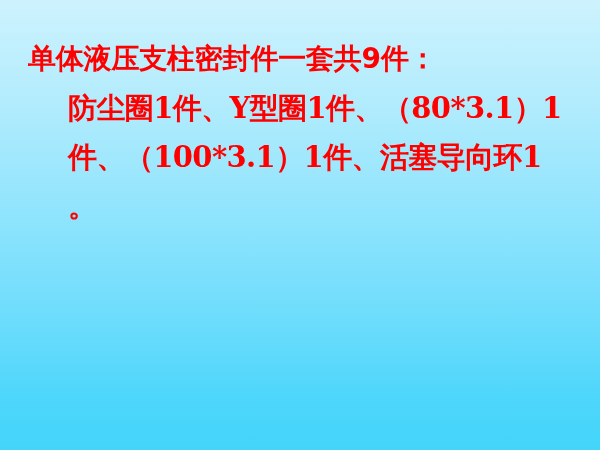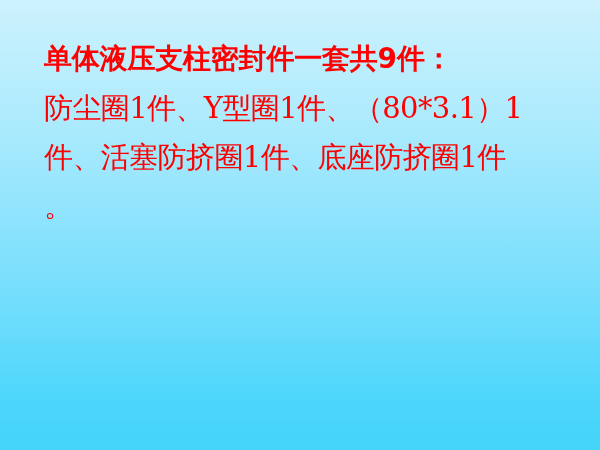--- a/index.html
+++ b/index.html
@@ -17,21 +17,21 @@
     position: relative;
     width: 600px;
     height: 450px;
     box-sizing: border-box;
     background: linear-gradient(to bottom, #cdf2fd 0%, #b3ecfd 22%, #8fe4fd 48%, #6bdcfc 72%, #4ed6fb 88%, #44d4fa 100%);
     overflow: hidden;
   }
 
   #text-block {
     position: absolute;
-    left: 44px;
+    left: 28px;
     top: 34px;
     width: 552px;
   }
 
   .line {
     color: #ff0000;
     line-height: 49px;
     white-space: pre;
     letter-spacing: 0px;
   }
@@ -39,42 +39,43 @@
   .title-line {
     font-family: "DejaVu Sans", "Liberation Sans", sans-serif;
     font-weight: bold;
     font-size: 28px;
     line-height: 50px;
     letter-spacing: -0.2px;
   }
 
   .body-line {
     font-family: "DejaVu Serif", "Liberation Serif", serif;
-    font-weight: normal;
+    font-weight: bold;
     font-size: 29px;
     line-height: 49px;
     letter-spacing: -0.6px;
+    margin-left: 40px;
   }
 
   .body-line.last {
     letter-spacing: 0px;
   }
 </style>
 </head>
 <body>
 
 <div id="slide">
 
   <div id="text-block">
 
     <div class="line title-line">单体液压支柱密封件一套共9件：</div>
 
     <div class="line body-line">防尘圈1件、Y型圈1件、（80*3.1）1</div>
 
+    <div class="line body-line">件、（100*3.1）1件、活塞导向环1</div>
 
 
-    <div class="line body-line">件、活塞防挤圈1件、底座防挤圈1件</div>
 
     <div class="line body-line last">。</div>
 
   </div>
 
 </div>
 
 </body></html>

